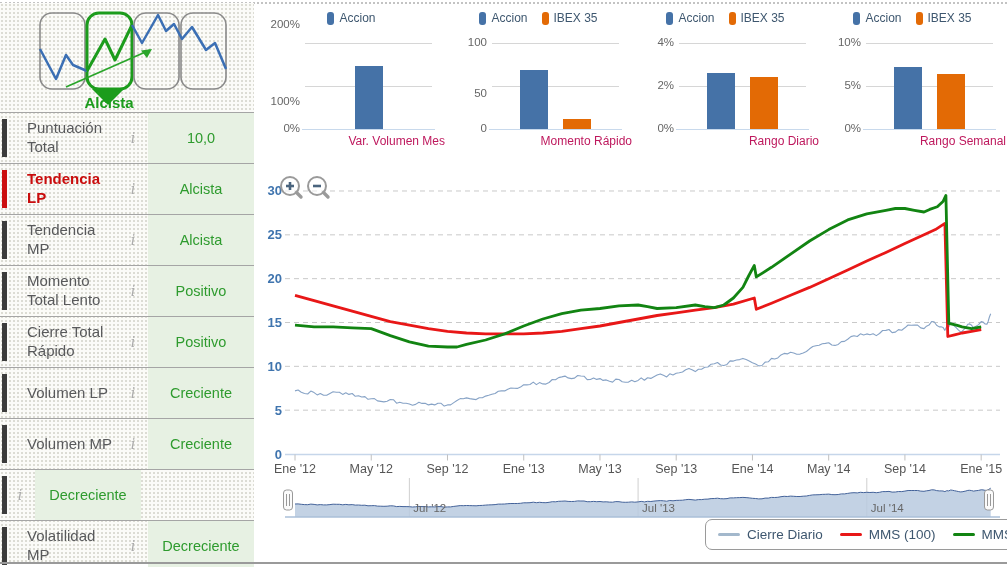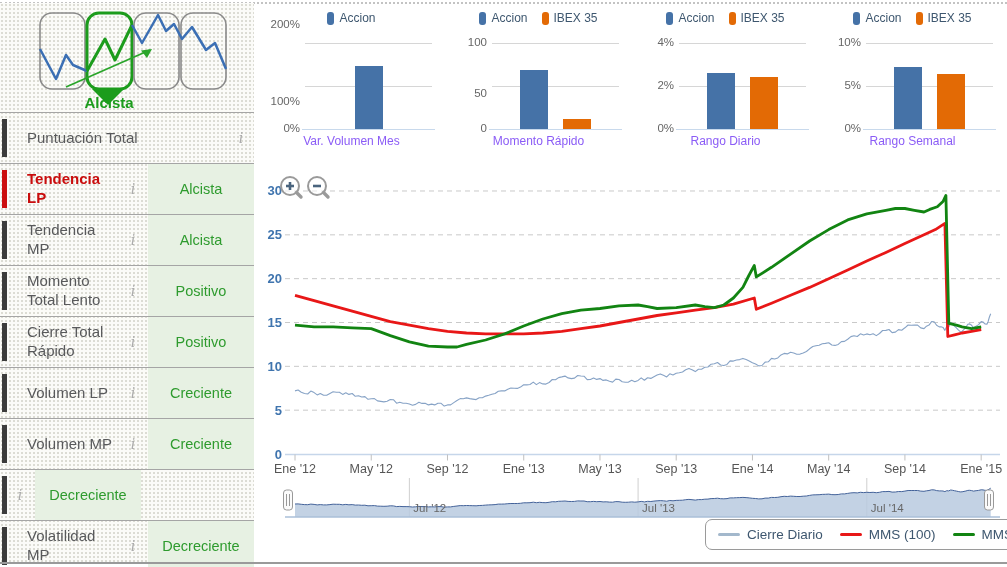--- a/index.html
+++ b/index.html
@@ -34,22 +34,22 @@
   .mini-chart{position:absolute;top:3px;width:187px;height:157px;}
   .mc-legend{position:absolute;left:0;top:8px;width:100%;display:flex;justify-content:center;
     gap:14px;align-items:center;}
   .mc-legend-item{display:flex;align-items:center;gap:5px;cursor:pointer;}
   .mc-pill{width:7px;height:13px;border-radius:3px;}
   .mc-legend-label{font-size:12px;color:#3e576f;}
   .mc-tick{position:absolute;left:0;width:42px;text-align:right;font-size:11.5px;color:#666;}
   .mc-grid{position:absolute;left:47px;width:127px;height:0;border-top:1px solid #d6d6d6;}
   .mc-axis{position:absolute;left:44px;width:133px;height:0;border-top:1.5px solid #c8d9ec;}
   .mc-bar{position:absolute;width:28px;}
-  .mc-title{position:absolute;left:0;top:131px;width:100%;text-align:center;
-    font-size:12px;color:#8b5cf6;}
+  .mc-title{position:absolute;left:0;top:131px;width:100%;text-align:right;
+    font-size:12px;color:#be185d;}
 
   
   #main-chart-wrap{position:absolute;left:258px;top:160px;width:749px;height:402px;}
   #main-svg{position:absolute;left:0;top:0;}
   #main-svg text{font-family:"Liberation Sans",sans-serif;}
   #main-legend{position:absolute;left:447px;top:359px;height:29px;border:1.5px solid #9a9a9a;
     border-radius:7px;background:#fff;display:flex;align-items:center;padding:0 12px;gap:17px;}
   .ml-item{display:flex;align-items:center;gap:7px;cursor:pointer;}
   .ml-marker{width:22px;height:3px;border-radius:2px;}
   .ml-label{font-size:13.5px;color:#3e576f;white-space:nowrap;}
@@ -84,20 +84,21 @@
         </g>
         <polygon points="92,86 124,86 108,102" fill="#1c9c1c"></polygon>
       </svg>
       <div id="trend-label">Alcista</div>
     </div>
     <div id="score-rows">
         <div class="score-row">
           <span class="row-bar"></span>
           <div class="row-label">Puntuación Total</div>
           <span class="row-info">i</span>
+          <div class="row-value">10,0</div>
         </div>
         <div class="score-row hl">
           <span class="row-bar"></span>
           <div class="row-label">Tendencia LP</div>
           <span class="row-info">i</span>
           <div class="row-value">Alcista</div>
         </div>
         <div class="score-row">
           <span class="row-bar"></span>
           <div class="row-label">Tendencia MP</div>

